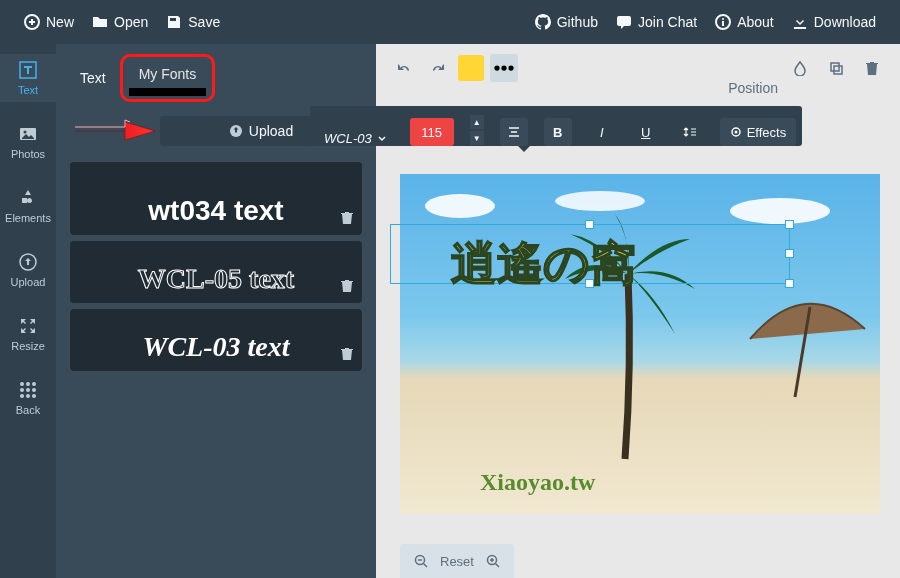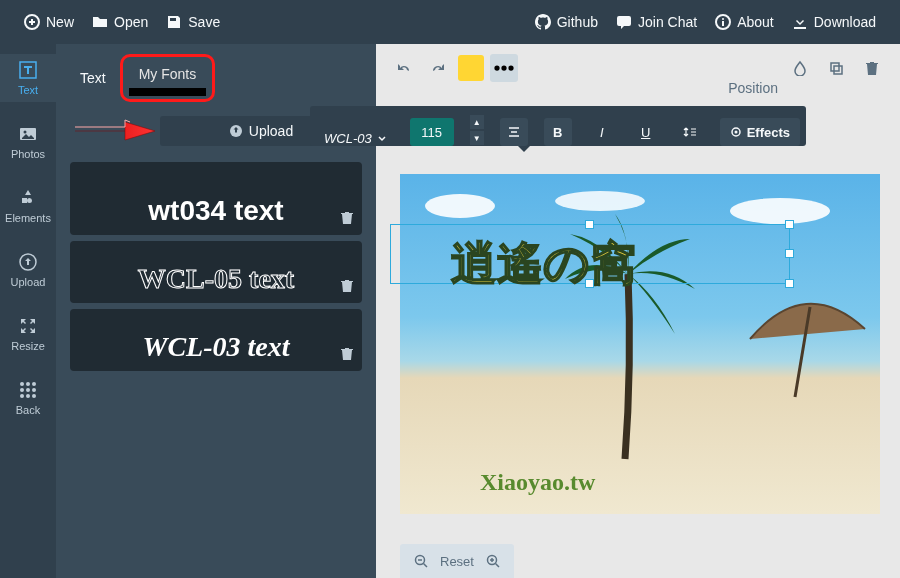--- a/index.html
+++ b/index.html
@@ -48,27 +48,27 @@
 .ctool-btn svg { width: 16px; height: 16px; fill: currentColor; }
 .color-swatch { width: 26px; height: 26px; background: #ffd633; border-radius: 3px; cursor: pointer; }
 .dots-btn { width: 28px; height: 28px; background: #ced9e0; border-radius: 3px; display: flex; align-items: center; justify-content: center; cursor: pointer; color:#5c7080;}
 .ctool-right { margin-left: auto; display: flex; align-items: center; gap: 8px; color: #5c7080; font-size: 14px; }
 .pos-btn { display: flex; align-items: flex-start; gap: 6px; cursor: pointer; margin-top: 40px; }
 
 
 .txtbar { position: absolute; left: 310px; top: 106px; height: 40px; background: #30404d; border-radius: 3px; display: flex; align-items: flex-end; padding: 0 6px; gap: 16px; color: #f5f8fa; font-size: 13px; z-index: 20; }
 .txtbar::after { content:""; position:absolute; bottom:-6px; left:208px; border:6px solid transparent; border-top-color:#30404d; border-bottom:none;}
 .fontsel { display: flex; align-items: center; gap: 6px; padding: 0 8px; font-style: italic; cursor: pointer; font-family: "Comic Sans MS", cursive;}
-.sizebox { width: 44px; height: 28px; background: #0f766e; display: flex; align-items: center; justify-content: center; border-radius: 3px; margin-top: 8px; }
+.sizebox { width: 44px; height: 28px; background: #ef4444; display: flex; align-items: center; justify-content: center; border-radius: 3px; margin-top: 8px; }
 .stepper { display: flex; flex-direction: column; }
 .stepper div { width: 14px; height: 14px; background: #394b59; display: flex; align-items: center; justify-content: center; font-size: 8px; cursor: pointer; margin:1px 0;}
 .tbtn { width: 28px; height: 28px; display: flex; align-items: center; justify-content: center; border-radius: 3px; cursor: pointer; }
 .tbtn.on { background: #394b59; }
 .tbtn svg { width: 14px; height: 14px; fill: #f5f8fa; }
-.effects-btn { display: flex; align-items: center; gap: 5px; padding: 0 10px; height: 28px; background: #394b59; border-radius: 3px; cursor: pointer; font-weight: bold; }
+.effects-btn { display: flex; align-items: center; gap: 5px; padding: 0 10px; height: 28px; background: #394b59; border-radius: 3px; cursor: pointer; }
 
 
 .canvas { position: absolute; left: 24px; top: 130px; width: 480px; height: 340px; background: linear-gradient(180deg, #5ab3e8 0%, #7cc8ed 42%, #a8d8e8 55%, #e6d8b8 60%, #f0e8d0 100%); overflow: visible; }
 .palm { position: absolute; left: 160px; top: 40px; width: 140px; height: 250px; }
 .umbrella { position: absolute; right: 10px; top: 115px; width: 130px; height: 110px; }
 .clouds { position:absolute; top:12px; left:0; width:100%; height:50px;}
 
 
 .selbox { position: absolute; left: -10px; top: 50px; width: 400px; height: 60px; border: 1.5px solid #2eaadc; }
 .handle { position: absolute; width: 9px; height: 9px; background: #fff; border: 1.5px solid #2eaadc; } .h-tr{right:-5px;top:-5px;} .h-br{right:-5px;bottom:-5px;}

